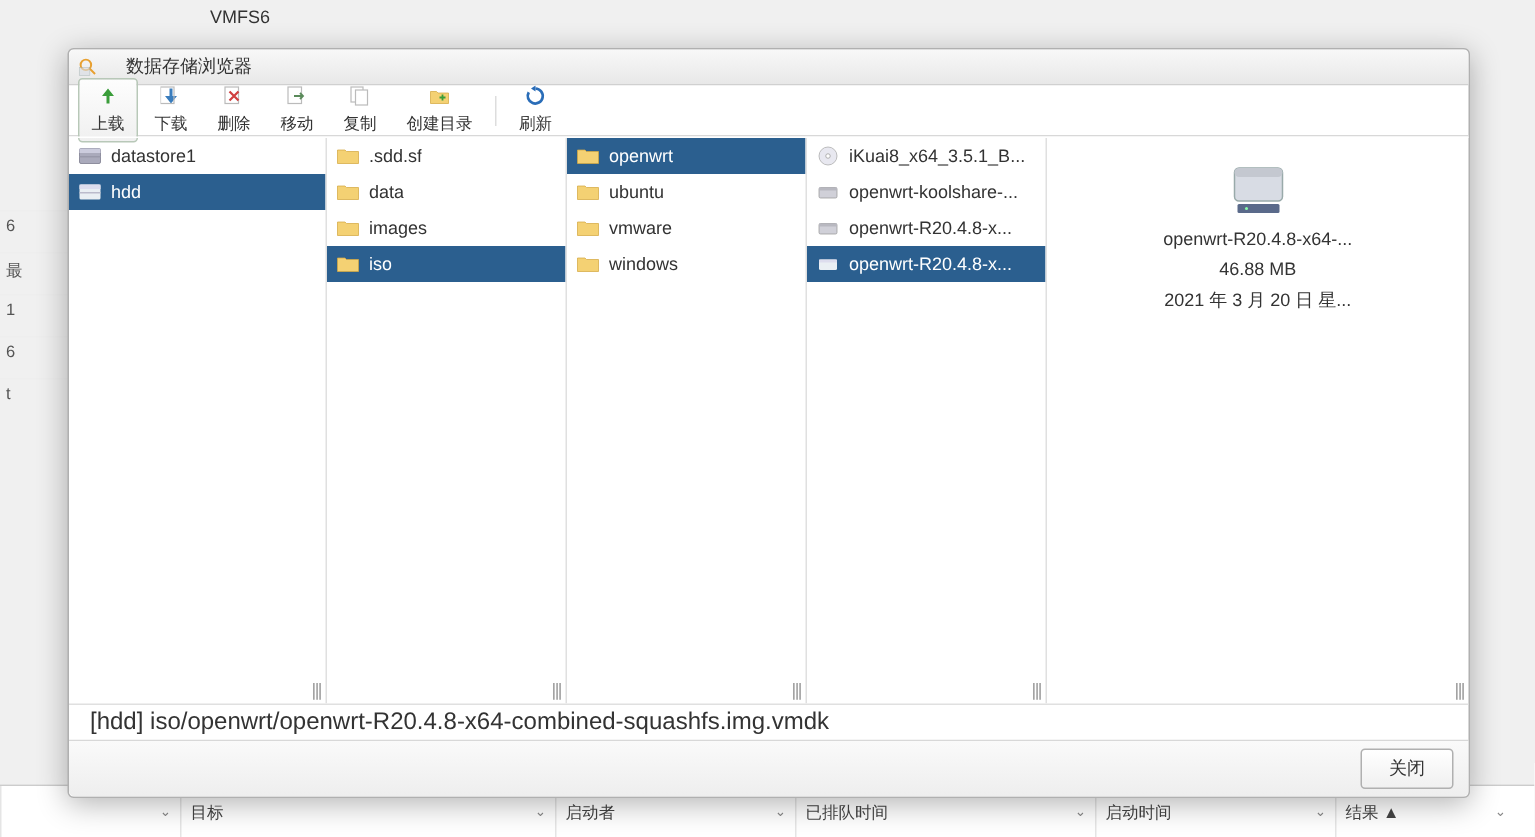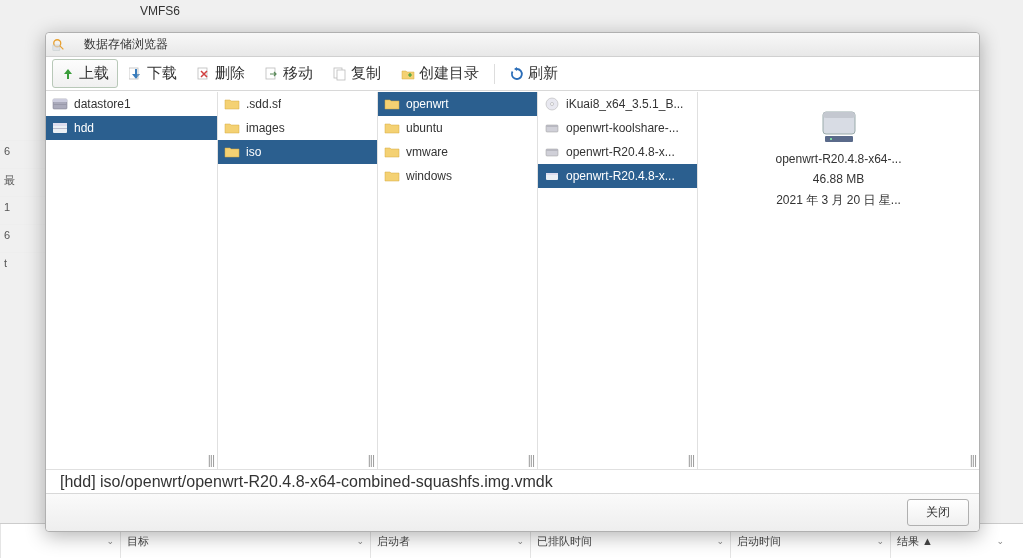--- a/index.html
+++ b/index.html
@@ -78,21 +78,22 @@
     }
     .tbtn {
       display: flex;
       align-items: center;
       gap: 4px;
       padding: 4px 8px;
       border: 1px solid transparent;
       border-radius: 3px;
       cursor: pointer;
       color: #333;
-      font-size: 15px;
+      font-size: 11px;
+      flex-direction: column;
     }
     .tbtn.primary {
       border: 1px solid #b8c8b8;
       background: linear-gradient(#fdfdfd, #f0f0f0);
     }
     .tbtn .ic { width: 14px; height: 14px; display:inline-flex; align-items:center; justify-content:center; }
     .tsep { width: 1px; height: 20px; background: #ddd; margin: 0 4px; }
     .browser {
       flex: 1;
       display: flex;
@@ -327,20 +328,28 @@
         <div class="col-resize">|||</div>
       </div>
       <div class="col" style="width: 160px;">
         <div class="item">
           <span class="ic">
             <svg viewBox="0 0 16 16">
               <path d="M1 4 L6 4 L7 5 L15 5 L15 13 L1 13 Z" fill="#f4d173" stroke="#d4a943" stroke-width="0.5"></path>
             </svg>
           </span>
           <span class="txt">.sdd.sf</span>
+        </div>
+        <div class="item">
+          <span class="ic">
+            <svg viewBox="0 0 16 16">
+              <path d="M1 4 L6 4 L7 5 L15 5 L15 13 L1 13 Z" fill="#f4d173" stroke="#d4a943" stroke-width="0.5"></path>
+            </svg>
+          </span>
+          <span class="txt">data</span>
         </div>
         <div class="item">
           <span class="ic">
             <svg viewBox="0 0 16 16">
               <path d="M1 4 L6 4 L7 5 L15 5 L15 13 L1 13 Z" fill="#f4d173" stroke="#d4a943" stroke-width="0.5"></path>
             </svg>
           </span>
           <span class="txt">images</span>
         </div>
         <div class="item selected">

